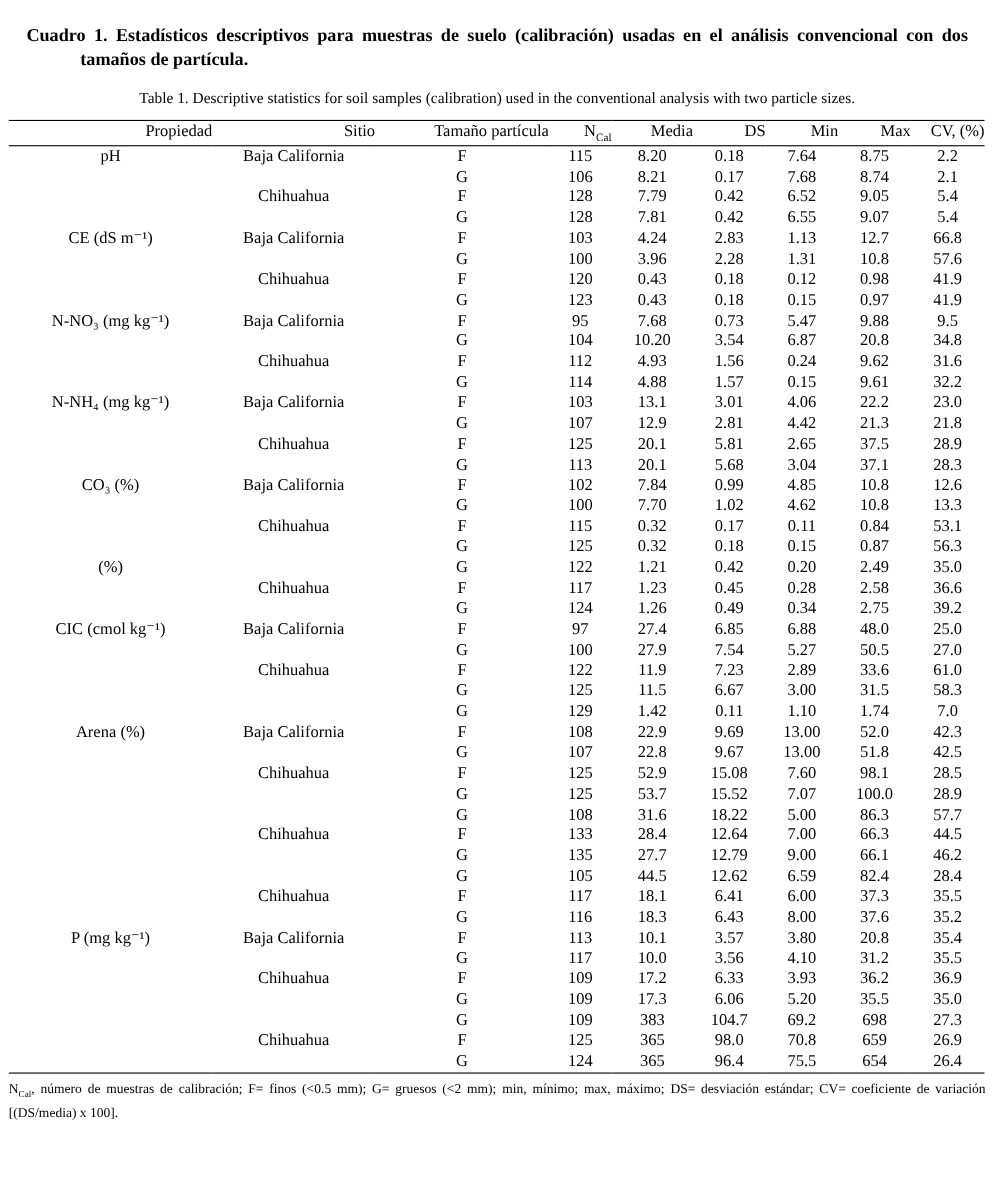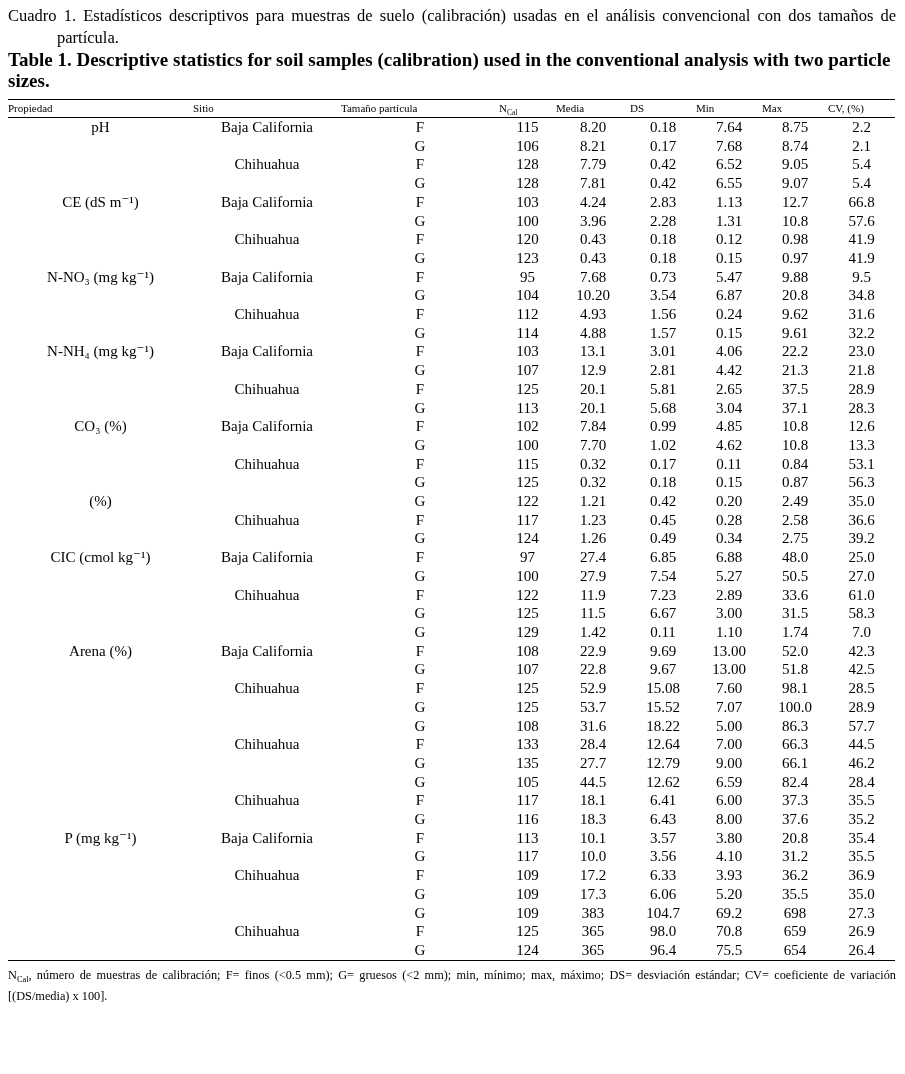--- a/index.html
+++ b/index.html
@@ -10,49 +10,49 @@
     height: 1074px;
     overflow: hidden;
     color: #000;
     font-family: "Liberation Serif", "DejaVu Serif", serif;
   }
   .page {
     padding: 5px 9px 0 8px;
     width: 888px;
   }
   .title-es {
-    margin: 0;
-    font-weight: normal;
+    margin: 16px;
+    font-weight: bold;
     font-size: 16.5px;
     line-height: 21.5px;
     text-align: justify;
     padding-left: 49px;
     text-indent: -49px;
   }
   .title-en {
     margin: 1px 0 0 0;
-    font-weight: bold;
-    font-size: 19px;
+    font-weight: normal;
+    font-size: 14px;
     line-height: 21px;
-    text-align: left;
+    text-align: center;
   }
   table.stats {
     margin-top: 8px;
     width: 887px;
     border-collapse: collapse;
     table-layout: fixed;
     border-top: 1.7px solid #000;
     border-bottom: 1.7px solid #000;
   }
   table.stats thead th {
     font-weight: normal;
-    font-size: 11px;
+    font-size: 15px;
     padding: 2px 0 3px 0;
     border-bottom: 1.7px solid #000;
-    text-align: left;
+    text-align: right;
     white-space: nowrap;
   }
   table.stats td {
     font-size: 15px;
     height: 18.7px;
     line-height: 18.7px;
     padding: 0;
     text-align: center;
     white-space: nowrap;
     overflow: visible;

